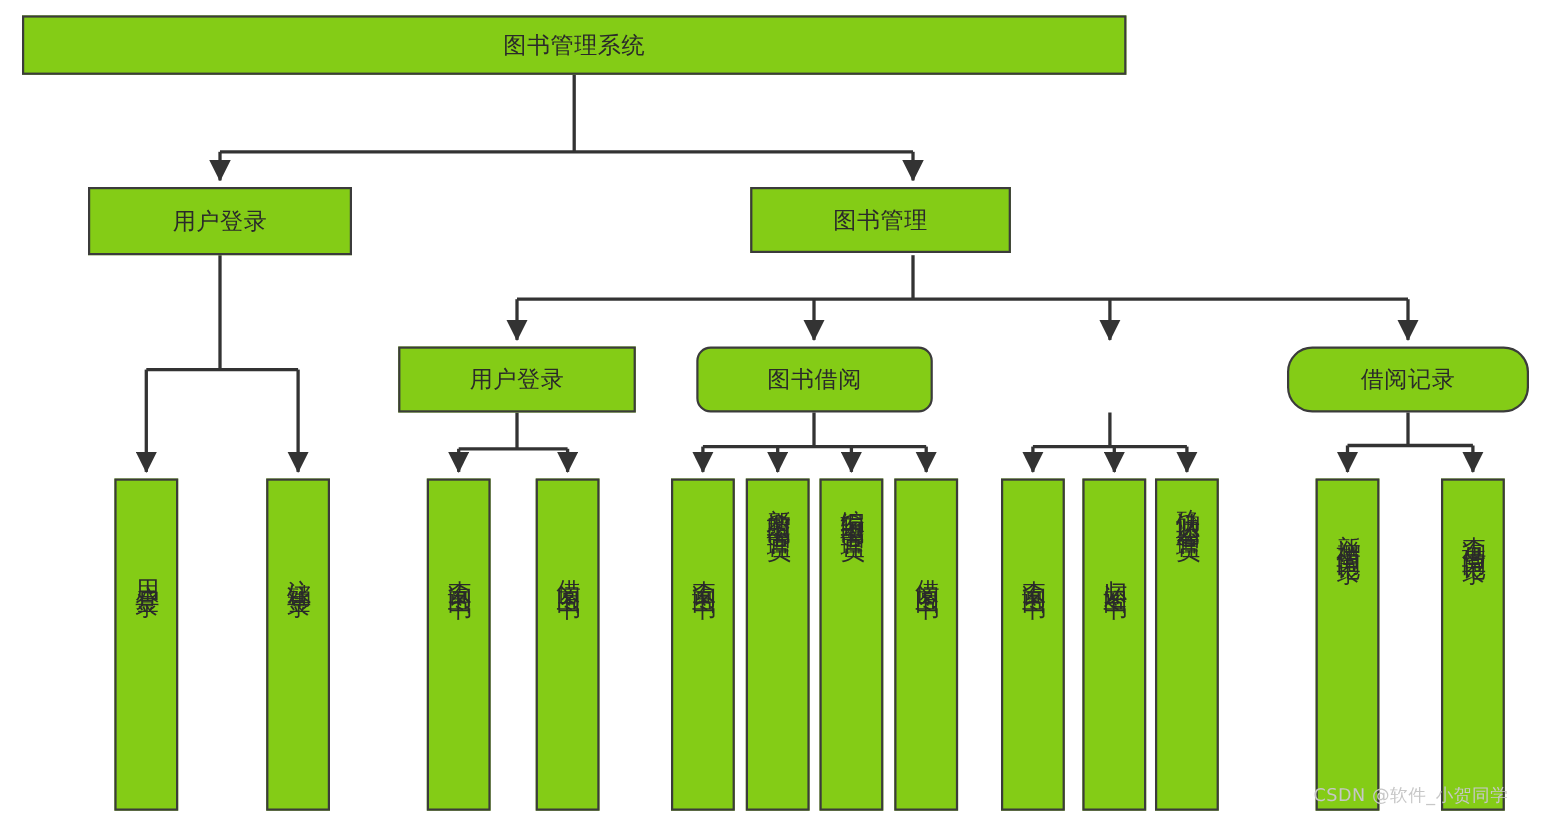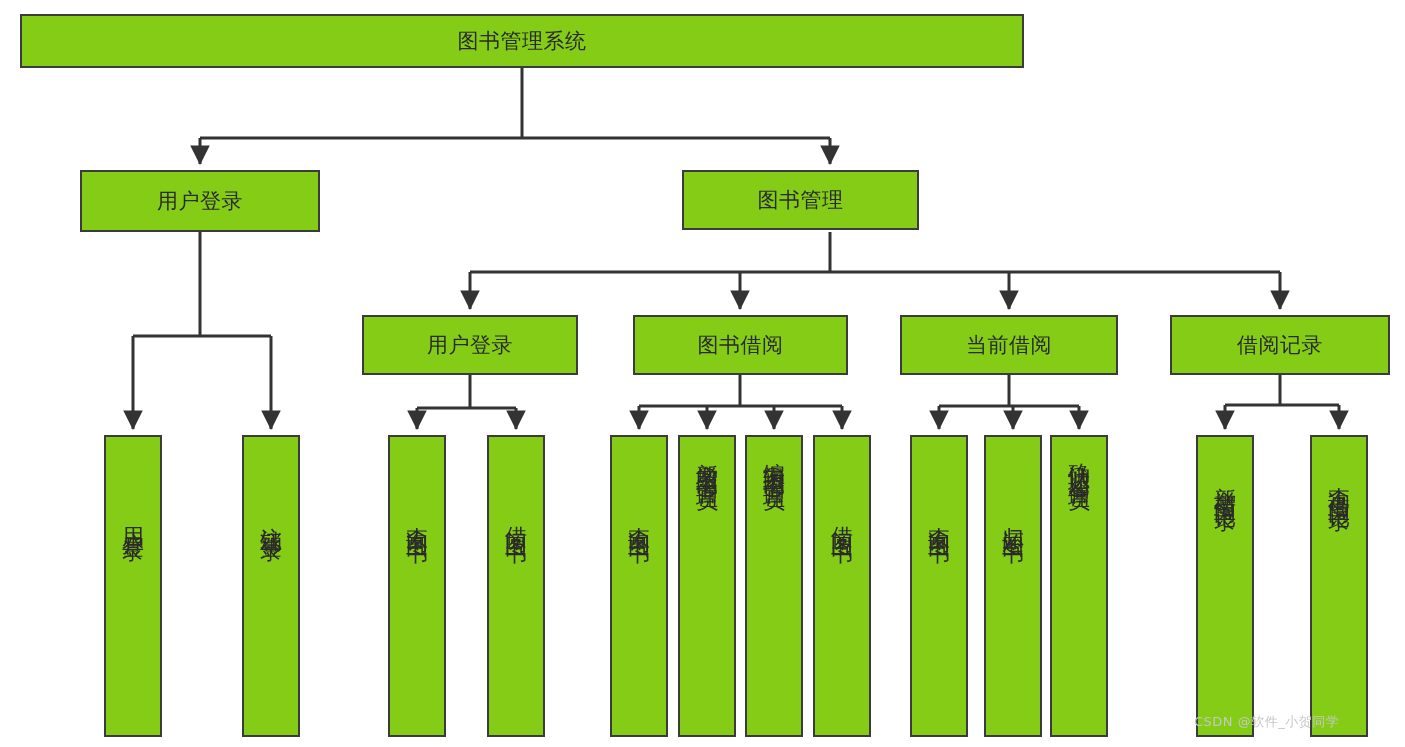--- a/index.html
+++ b/index.html
@@ -59,21 +59,21 @@
     letter-spacing: 5px;
     line-height: 1;
     white-space: nowrap;
   }
   .node.vert.tall .label {
     letter-spacing: 4px;
   }
   #watermark {
     position: absolute;
     color: #c7c7c7;
-    font-size: 13px;
+    font-size: 16px;
     white-space: nowrap;
     letter-spacing: 0.5px;
     pointer-events: none;
   }
 </style>
 </head>
 <body>
 
 <div id="canvas">
 
@@ -134,27 +134,24 @@
   <div class="node horiz" style="left:80px;top:170px;width:240px;height:62px;">
     <span class="label">用户登录</span>
   </div>
   <div class="node horiz" style="left:682px;top:170px;width:237px;height:60px;">
     <span class="label">图书管理</span>
   </div>
 
   <div class="node horiz" style="left:362px;top:315px;width:216px;height:60px;">
     <span class="label">用户登录</span>
   </div>
-  <div class="node horiz" style="left:633px;top:315px;width:215px;height:60px;">
+  <div class="node horiz" style="left:633px;top:315px;width:215px;height:60px;border-radius:13px;">
     <span class="label">图书借阅</span>
   </div>
-  <div class="node horiz" style="left:900px;top:315px;width:218px;height:60px;">
-    <span class="label">当前借阅</span>
-  </div>
-  <div class="node horiz" style="left:1170px;top:315px;width:220px;height:60px;">
+  <div class="node horiz" style="left:1170px;top:315px;width:220px;height:60px;border-radius:23px;">
     <span class="label">借阅记录</span>
   </div>
 
   <div class="node vert" style="left:104px;top:435px;width:58px;height:302px;padding-top:72px;">
     <span class="label">用户登录</span>
   </div>
   <div class="node vert" style="left:242px;top:435px;width:58px;height:302px;padding-top:72px;">
     <span class="label">注销登录</span>
   </div>
 

